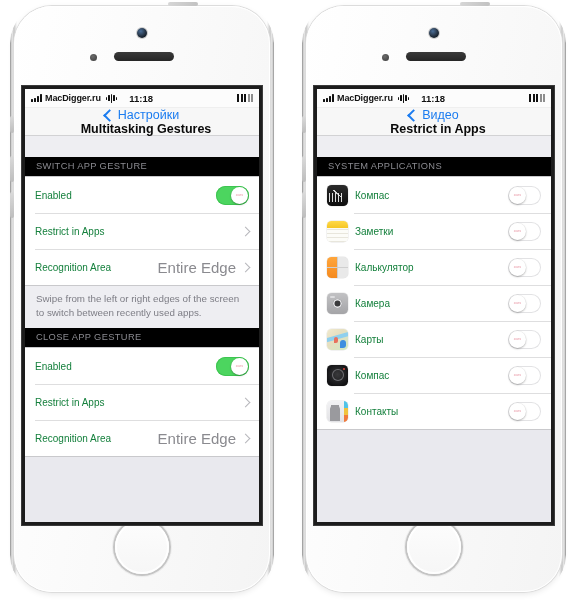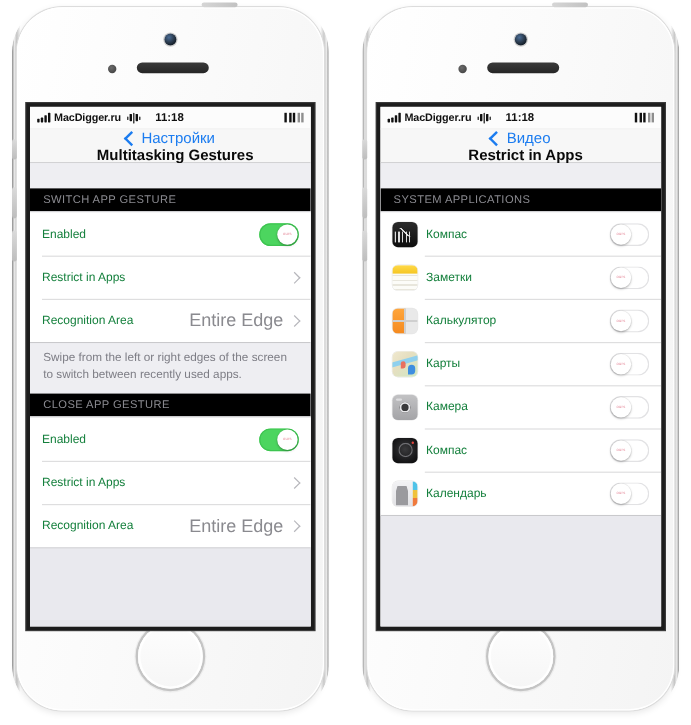--- a/index.html
+++ b/index.html
@@ -362,46 +362,46 @@
 
           <div class="cell with-icon">
             <span class="app-ic ic-calc"></span>
             <span class="cell-label">Калькулятор</span>
             <span class="sw off">
               <span class="knob">ours</span>
             </span>
           </div>
 
           <div class="cell with-icon">
+            <span class="app-ic ic-cam"></span>
+            <span class="cell-label">Камера</span>
+            <span class="sw off">
+              <span class="knob">ours</span>
+            </span>
+          </div>
+
+          <div class="cell with-icon">
             <span class="app-ic ic-maps"></span>
             <span class="cell-label">Карты</span>
             <span class="sw off">
               <span class="knob">ours</span>
             </span>
           </div>
 
           <div class="cell with-icon">
-            <span class="app-ic ic-cam"></span>
-            <span class="cell-label">Камера</span>
-            <span class="sw off">
-              <span class="knob">ours</span>
-            </span>
-          </div>
-
-          <div class="cell with-icon">
             <span class="app-ic ic-comp"></span>
             <span class="cell-label">Компас</span>
             <span class="sw off">
               <span class="knob">ours</span>
             </span>
           </div>
 
           <div class="cell with-icon">
             <span class="app-ic ic-cont"></span>
-            <span class="cell-label">Календарь</span>
+            <span class="cell-label">Контакты</span>
             <span class="sw off">
               <span class="knob">ours</span>
             </span>
           </div>
 
         </div>
       </div>
     </div>
   </div>
 

